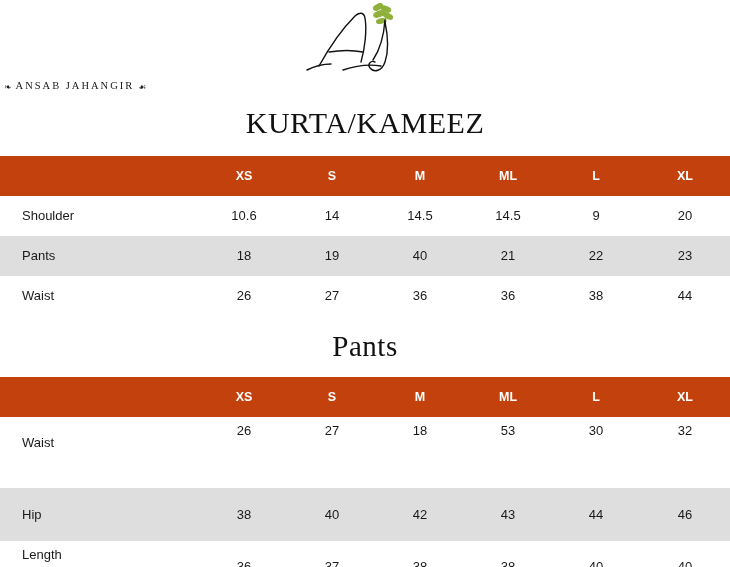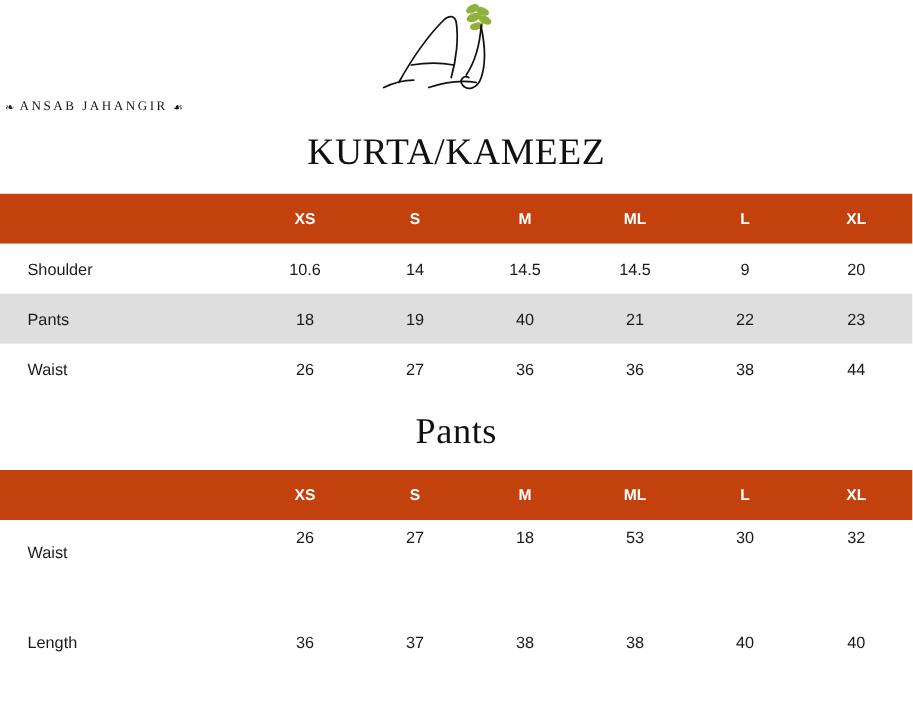--- a/index.html
+++ b/index.html
@@ -219,20 +219,29 @@
     <tbody>
       <tr class="row-odd">
         <td class="label-col">Waist</td>
         <td class="val">26</td>
         <td class="val">27</td>
         <td class="val">18</td>
         <td class="val">53</td>
         <td class="val">30</td>
         <td class="val">32</td>
       </tr>
+      <tr class="row-even">
+        <td class="label-col">Hip</td>
+        <td class="val">38</td>
+        <td class="val">40</td>
+        <td class="val">42</td>
+        <td class="val">43</td>
+        <td class="val">44</td>
+        <td class="val">46</td>
+      </tr>
       <tr class="row-odd">
         <td class="label-col">Length</td>
         <td class="val">36</td>
         <td class="val">37</td>
         <td class="val">38</td>
         <td class="val">38</td>
         <td class="val">40</td>
         <td class="val">40</td>
       </tr>
     </tbody>

